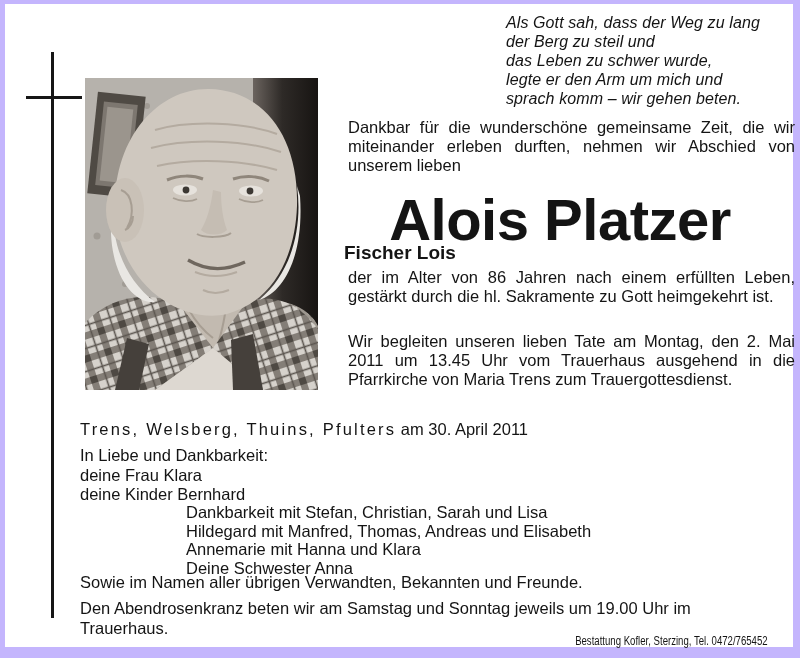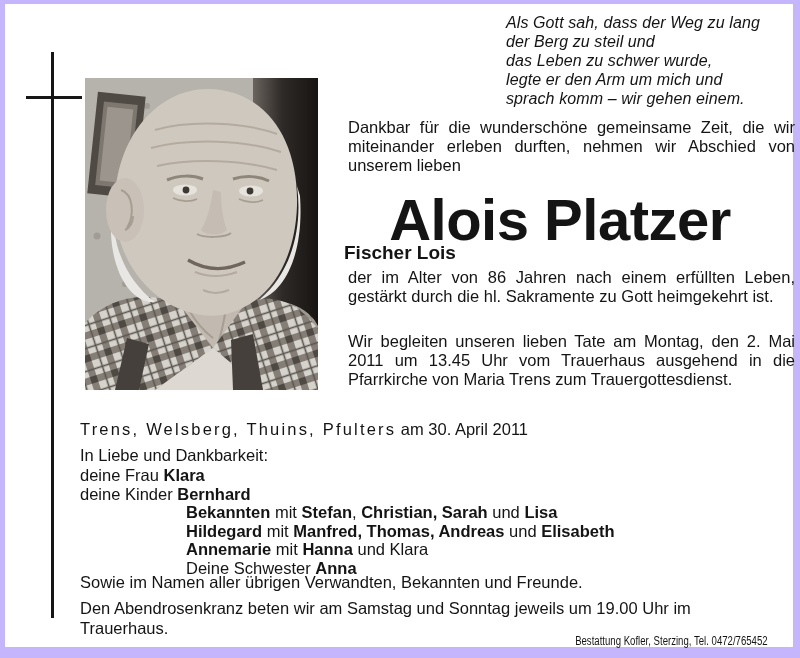--- a/index.html
+++ b/index.html
@@ -56,21 +56,21 @@
     font-size: 19px; font-weight: 700;
     text-align: left;
   }
 
   
   .dateline { left: 80px; top: 420px; font-size: 16.5px; white-space: nowrap; }
   .dateline .places { letter-spacing: 2.2px; }
   .closing  { left: 80px; top: 446px; font-size: 16.5px; }
   .family   { left: 80px; top: 466px; font-size: 16.5px; line-height: 18.6px; }
   .fam-line.indent { margin-left: 106px; }
-  .family b { font-weight: 700; text-align: right; }
+  .family b { font-weight: 400; text-align: right; }
   .relatives { left: 80px; top: 573px; font-size: 16.5px; }
   .rosary    { left: 80px; top: 599px; width: 674px; font-size: 16.5px; line-height: 19.5px; }
   .undertaker {
     right: 32px; top: 634px;
     font-size: 12px;
     transform: scaleX(0.8);
     transform-origin: right top;
     white-space: nowrap;
   }
 </style>
@@ -165,41 +165,41 @@
 
       <path d="M118 212 Q130 218 144 212" stroke="#b4aba0" stroke-width="2" fill="none"></path>
     </svg>
   </div>
 
   <div class="abs verse">
     <div>Als Gott sah, dass der Weg zu lang</div>
     <div>der Berg zu steil und</div>
     <div>das Leben zu schwer wurde,</div>
     <div>legte er den Arm um mich und</div>
-    <div>sprach komm – wir gehen einem.</div>
+    <div>sprach komm – wir gehen beten.</div>
   </div>
 
   <p class="abs para intro">Dankbar für die wunderschöne gemeinsame Zeit, die wir miteinander erleben durften, nehmen wir Abschied von unserem lieben</p>
 
   <h1 class="abs name">Alois Platzer</h1>
   <div class="abs nickname">Fischer Lois</div>
 
   <p class="abs para life">der im Alter von 86 Jahren nach einem erfüllten Leben, gestärkt durch die hl. Sakramente zu Gott heimgekehrt ist.</p>
   <p class="abs para funeral">Wir begleiten unseren lieben Tate am Montag, den 2. Mai 2011 um 13.45 Uhr vom Trauerhaus ausgehend in die Pfarrkirche von Maria Trens zum Trauergottes­dienst.</p>
 
   <div class="abs dateline">
     <span class="places">Trens, Welsberg, Thuins, Pfulters</span><span> am 30. April 2011</span>
   </div>
 
   <div class="abs closing">In Liebe und Dankbarkeit:</div>
 
   <div class="abs family">
     <div class="fam-line"><span>deine Frau </span><b>Klara</b></div>
     <div class="fam-line"><span>deine Kinder </span><b>Bernhard</b></div>
-    <div class="fam-line indent"><b>Bekannten</b><span> mit </span><b>Stefan</b><span>, </span><b>Christian, Sarah</b><span> und </span><b>Lisa</b></div>
+    <div class="fam-line indent"><b>Dankbarkeit</b><span> mit </span><b>Stefan</b><span>, </span><b>Christian, Sarah</b><span> und </span><b>Lisa</b></div>
     <div class="fam-line indent"><b>Hildegard</b><span> mit </span><b>Manfred, Thomas, Andreas</b><span> und </span><b>Elisabeth</b></div>
     <div class="fam-line indent"><b>Annemarie</b><span> mit </span><b>Hanna</b><span> und Klara</span></div>
     <div class="fam-line indent"><span>Deine Schwester </span><b>Anna</b></div>
   </div>
 
   <div class="abs relatives">Sowie im Namen aller übrigen Verwandten, Bekannten und Freunde.</div>
 
   <p class="abs rosary">Den Abendrosenkranz beten wir am Samstag und Sonntag jeweils um 19.00 Uhr im Trauerhaus.</p>
 
   <div class="abs undertaker">Bestattung Kofler, Sterzing, Tel. 0472/765452</div>

